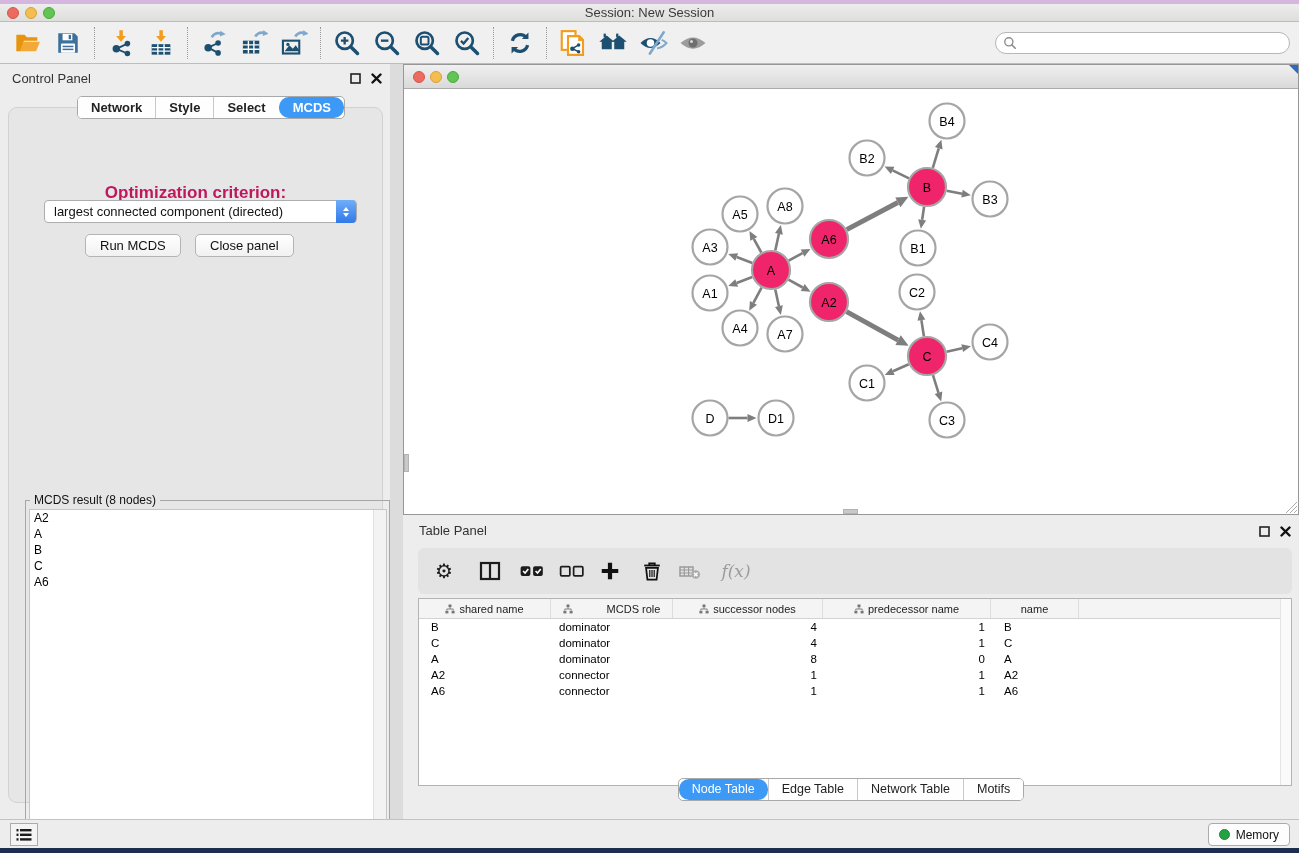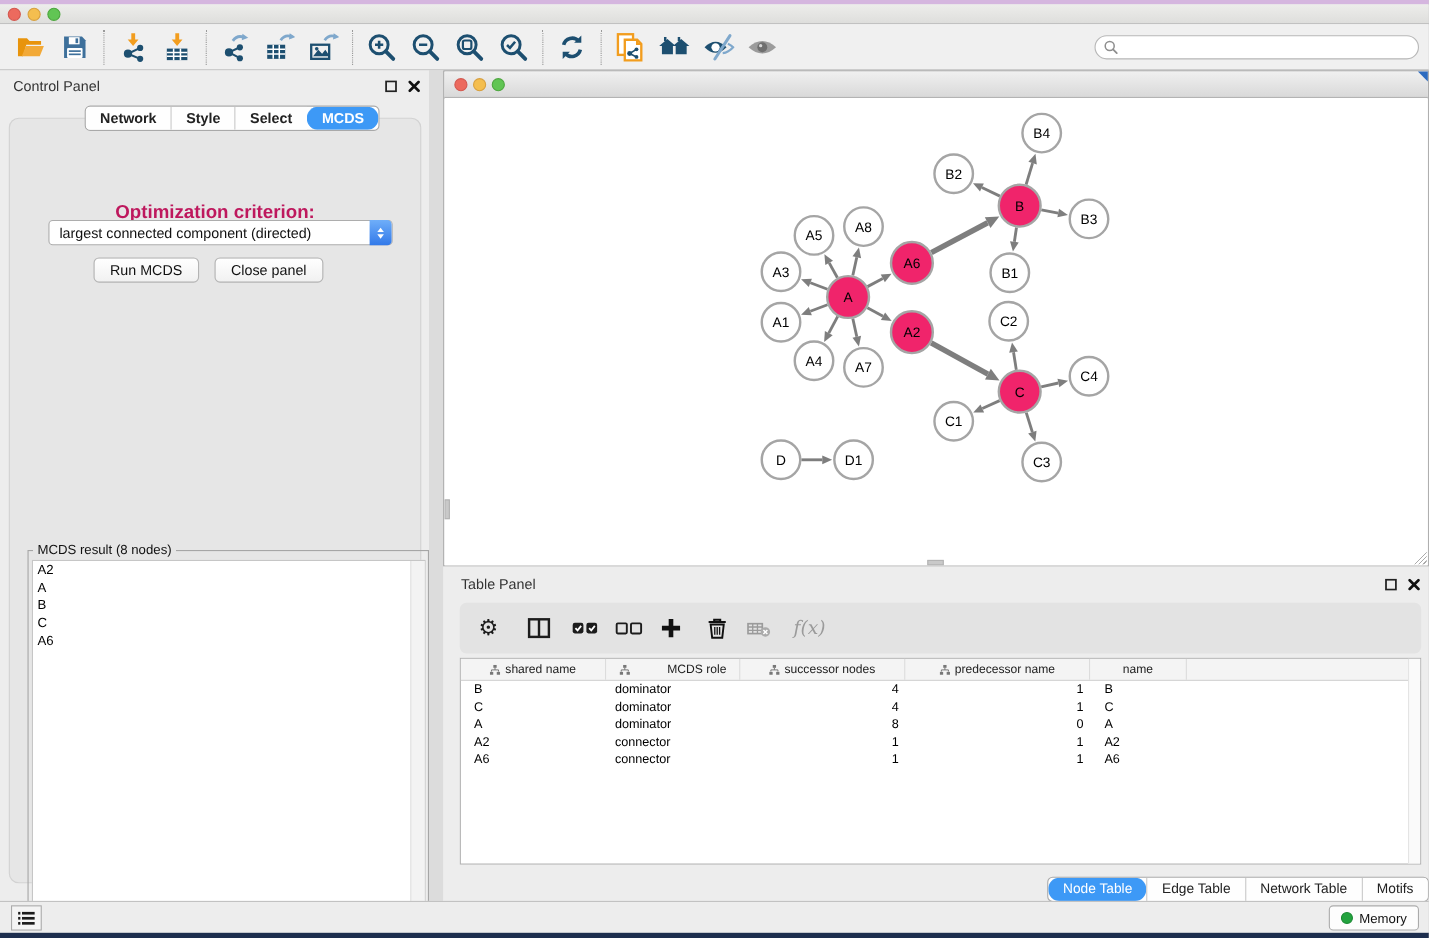--- a/index.html
+++ b/index.html
@@ -89,21 +89,21 @@
   .gear-glyph { font-size:20px; color:#1C1C1C; line-height:20px; }
 
   .data-table { position:absolute; left:15px; top:83px; width:874px; height:188px; background:#FFF; border:1px solid #B3B3B3; }
   .dt-header { display:flex; height:20px; background:#F4F4F4; border-bottom:1px solid #D3D3D3; }
   .dt-hcell { display:flex; align-items:center; justify-content:center; gap:4px; font-size:11px; color:#222;
     border-right:1px solid #DCDCDC; height:100%; cursor:pointer; }
   .dt-row { display:flex; height:16px; }
   .dt-cell { font-size:11.5px; color:#000; line-height:16px; white-space:nowrap; overflow:hidden; }
   .dt-scroll { position:absolute; right:0; top:0; width:11px; height:100%; background:#FAFAFA; border-left:1px solid #E4E4E4; }
 
-  .tp-tabs { position:absolute; left:0; right:0; top:282px; display:flex; justify-content:flex-end; }
+  .tp-tabs { position:absolute; left:0; right:0; top:263px; display:flex; justify-content:center; }
   .tp-seg { display:flex; border:1px solid #A9A9A9; border-radius:5px; overflow:hidden; background:#FFF; }
   .tp-seg .seg { font-weight:normal; font-size:12.5px; height:21px; line-height:21px; }
 
   
   .statusbar { position:absolute; left:0; top:819px; width:100%; height:29px; background:#EDEDED; border-top:1px solid #C2C2C2;text-decoration:underline; }
   .list-btn { position:absolute; left:10px; top:3px; width:28px; height:23px; background:#F4F4F4;
     border:1px solid #ABABAB; display:flex; align-items:center; justify-content:center; cursor:pointer; }
   .memory-btn { position:absolute; right:9px; top:3px; height:23px; background:#FDFDFD; border:1px solid #ABABAB;
     border-radius:4px; display:flex; align-items:center; gap:6px; padding:0 10px; font-size:12px; color:#111; cursor:pointer; }
   .mem-dot { width:11px; height:11px; border-radius:50%; background:#23A33F; border:1px solid #1B8A33; }
@@ -117,20 +117,21 @@
 <div id="root">
 
   <div class="lavender"></div>
 
   <div class="titlebar">
     <div class="tl-dots">
       <div class="dot red"></div>
       <div class="dot yellow"></div>
       <div class="dot green"></div>
     </div>
+    <div class="title">Session: New Session</div>
   </div>
 
   <div class="toolbar">
     <div class="tb-btn">
       <svg class="icon" width="28" height="28" viewBox="0 0 24 24">
         <path d="M2 5h7l2 2h9v3H8.5L6 19H2z" fill="#E8940C"></path>
         <path d="M8.2 11h14l-3.2 8H5z" fill="#F2A937"></path>
       </svg>
     </div>
     <div class="tb-btn">

